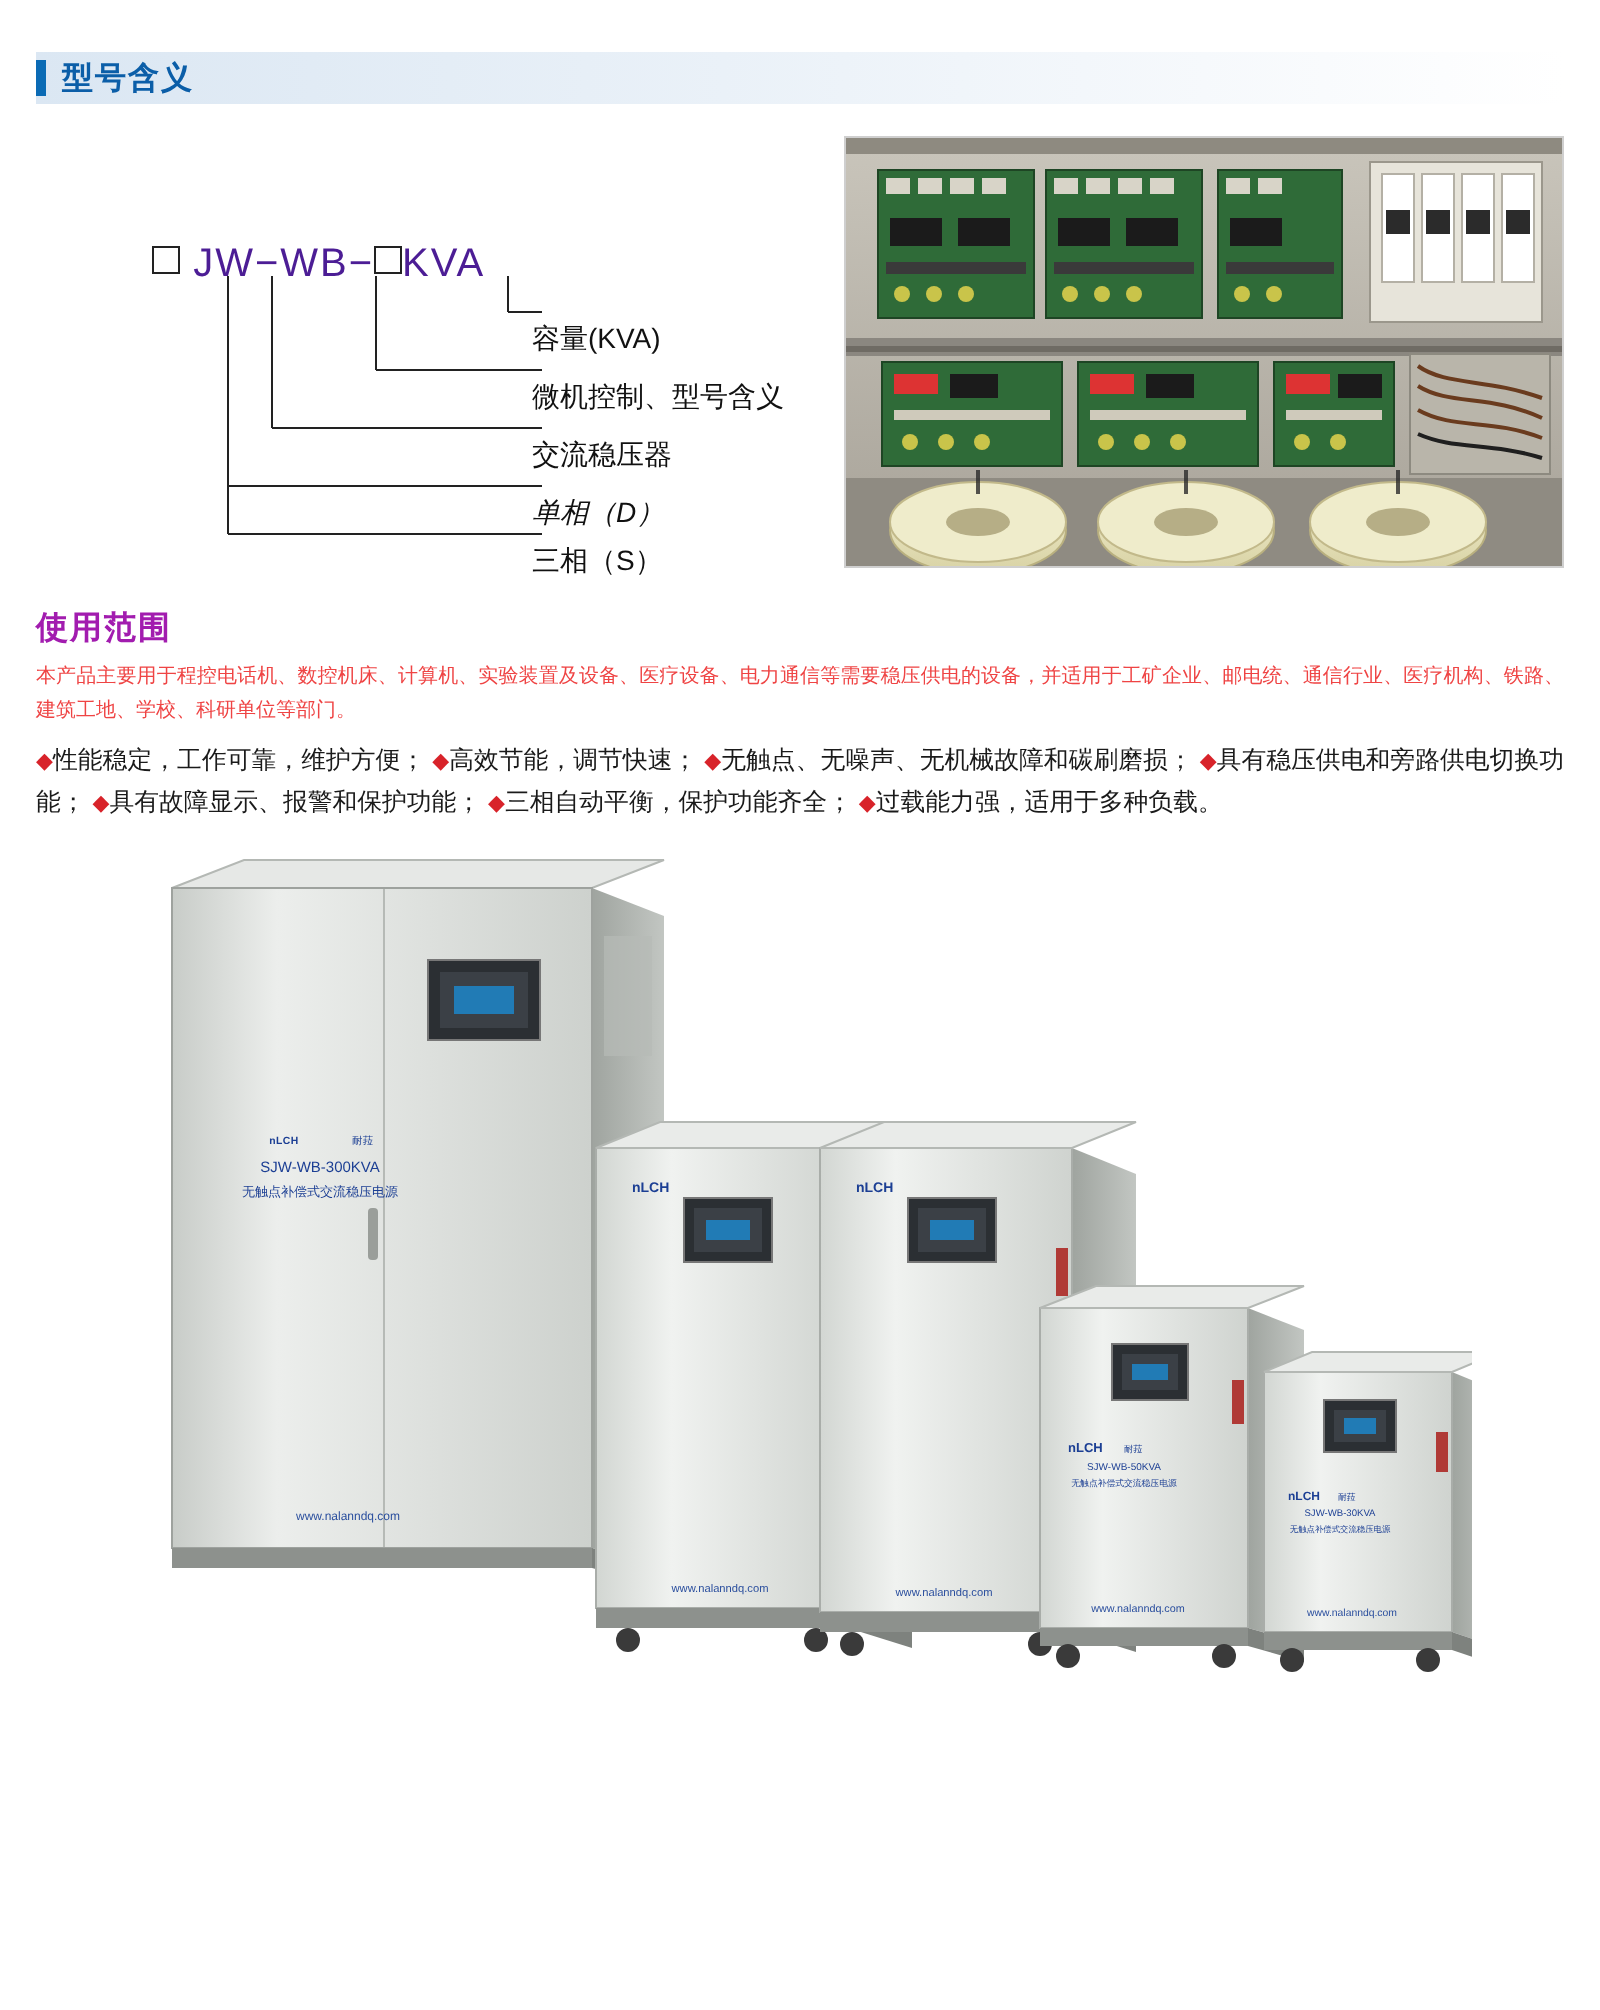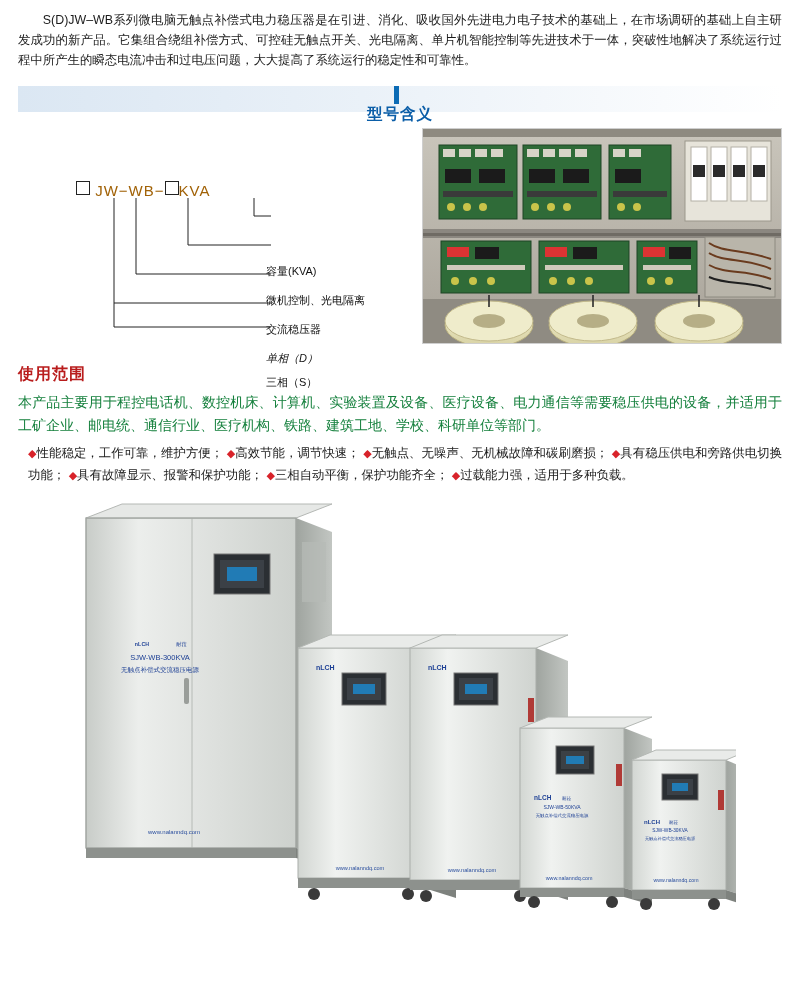--- a/index.html
+++ b/index.html
@@ -31,21 +31,20 @@
     text-indent: 2em;
   }
 
   
   .sec-head {
     position: relative;
     margin: 16px 18px 0 18px;
     height: 26px;
     display: flex;
     align-items: center;
-    flex-direction: column;
   }
   .sec-head .bar {
     position: absolute;
     left: 0;
     top: 0;
     height: 26px;
     width: 100%;
     background: linear-gradient(to right, #dbe7f3 0%, #eaf1f8 45%, #ffffff 100%);
   }
   .sec-head .tick {
@@ -61,61 +60,60 @@
     font-size: 15.5px;
     font-weight: bold;
     color: #0b5ea8;
     letter-spacing: 1px;
   }
 
   .sec-head-plain {
     margin: 18px 18px 4px 18px;
     font-size: 16px;
     font-weight: bold;
-    color: #b91c1c;
+    color: #a21caf;
     letter-spacing: 1px;
   }
 
   
   .model-block {
     position: relative;
     margin-top: 6px;
     height: 228px;
   }
   .model-diagram {
     position: absolute;
     left: 18px;
     top: 8px;
     width: 400px;
     height: 215px;
   }
   .mcode {
     position: absolute;
     left: 58px;
     top: 55px;
-    font-size: 15px;
+    font-size: 20px;
     letter-spacing: 1px;
-    color: #a16207;
+    color: #4c1d95;
     white-space: nowrap;
     font-family: "Liberation Sans", sans-serif;
   }
   .mcode .box {
     display: inline-block;
     width: 14px;
     height: 14px;
     border: 1px solid #222;
     vertical-align: 1px;
   }
   .legend {
     position: absolute;
     left: 248px;
-    font-size: 11px;
+    font-size: 14px;
     color: #111;
     white-space: nowrap;
-    margin-top: 43px;
   }
   .leg1 { top: 95px; }
   .leg2 { top: 124px; }
   .leg3 { top: 153px; text-align: center; }
   .leg4 { top: 182px; font-style: italic; }
   .leg5 { top: 206px; }
 
   .lines { position: absolute; left: 0; top: 0; width: 400px; height: 215px; }
 
   
@@ -126,27 +124,27 @@
     width: 360px;
     height: 216px;
     border: 1px solid #cfcfcf;
     overflow: hidden;
     background: #b9b5ad;
   }
 
   
   .body-text {
     margin: 6px 18px 0 18px;
-    font-size: 14px;
+    font-size: 10px;
     line-height: 1.65;
-    color: #15803d;
+    color: #ef4444;
     text-align: justify;
   }
   .adv-text {
-    margin: 6px 18px 0 28px;
+    margin: 6px 18px 0 18px;
     font-size: 12.4px;
     line-height: 1.7;
     color: #1a1a1a;
     text-align: justify;
   }
   .dia { color: #d8232a; font-size: 11px; }
 
   
   .photo-family {
     position: relative;
@@ -162,21 +160,20 @@
     text-align: center;
     white-space: nowrap;
   }
 </style>
 </head>
 <body>
 
 <div class="page">
 
   <div class="intro">
-    <p>S(D)JW–WB系列微电脑无触点补偿式电力稳压器是在引进、消化、吸收国外先进电力电子技术的基础上，在市场调研的基础上自主研发成功的新产品。它集组合绕组补偿方式、可控硅无触点开关、光电隔离、单片机智能控制等先进技术于一体，突破性地解决了系统运行过程中所产生的瞬态电流冲击和过电压问题，大大提高了系统运行的稳定性和可靠性。</p>
   </div>
 
   <div class="sec-head">
     <div class="bar"></div>
     <div class="tick"></div>
     <div class="txt">型号含义</div>
   </div>
 
   <div class="model-block">
 
@@ -198,21 +195,21 @@
         <line x1="96" y1="177" x2="96" y2="201" stroke="#222" stroke-width="1"></line>
         <line x1="96" y1="201" x2="253" y2="201" stroke="#222" stroke-width="1"></line>
       </svg>
 
       <div class="mcode">
         <span class="box"></span>
         <span>JW−WB−</span><span class="box"></span><span>KVA</span>
       </div>
 
       <div class="legend leg1">容量(KVA)</div>
-      <div class="legend leg2">微机控制、光电隔离</div>
+      <div class="legend leg2">微机控制、型号含义</div>
       <div class="legend leg3">交流稳压器</div>
       <div class="legend leg4">单相（D）</div>
       <div class="legend leg5">三相（S）</div>
     </div>
 
     <div class="photo-pcb">
       <svg viewBox="0 0 360 216" width="360" height="216">
         <defs>
           <linearGradient id="wallg" x1="0" y1="0" x2="0" y2="1">
             <stop offset="0" stop-color="#c9c5bb"></stop>

